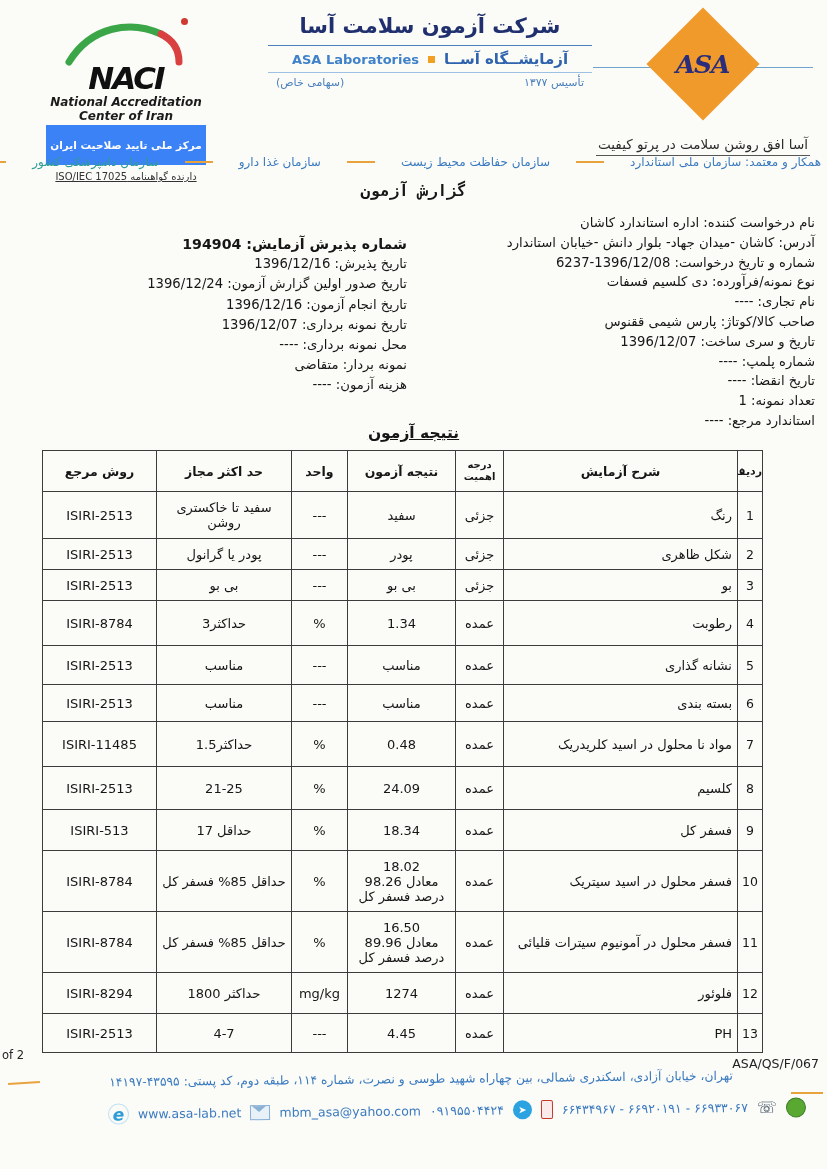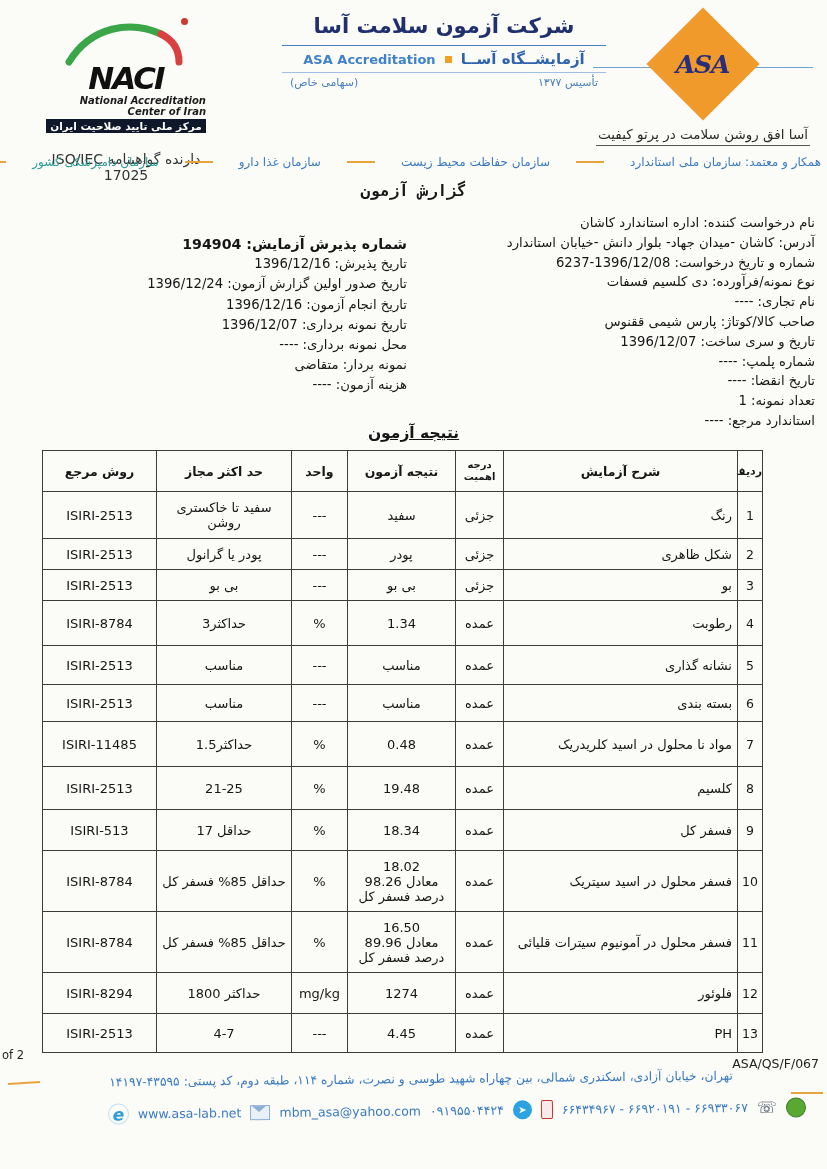--- a/index.html
+++ b/index.html
@@ -4,43 +4,43 @@
 <style>
   html,body{margin:0;padding:0;background:#e8e8e8;}
   .page{position:relative;width:827px;height:1169px;margin:0 auto;background:#fbfbf8;
         font-family:"DejaVu Sans",sans-serif;color:#161616;overflow:hidden;}
 
   
   .naci{position:absolute;left:46px;top:20px;width:160px;text-align:center;}
   .naci-swoosh{display:block;margin:0 auto -4px;}
   .naci-word{font-size:31px;font-weight:900;font-style:italic;letter-spacing:-2px;color:#101010;line-height:0.95;position:relative;}
   .naci-dot{position:absolute;top:-2px;right:18px;width:7px;height:7px;border-radius:50%;background:#cf3a30;}
-  .naci-en{font-size:10px;font-style:italic;font-weight:bold;color:#1b1b1b;margin-top:2px;text-align:right;}
-  .naci-fa{background:#0f172a;color:#fff;font-size:10.5px;font-weight:bold;direction:rtl;padding:1px 2px;margin-top:2px;}
-  .naci-iso{font-size:14px;direction:rtl;margin-top:18px;color:#333;}
-
-  .company{position:absolute;left:276px;top:14px;width:336px;text-align:center;}
+  .naci-en{font-size:12px;font-style:italic;font-weight:bold;color:#1b1b1b;margin-top:2px;}
+  .naci-fa{background:#3b82f6;color:#fff;font-size:10.5px;font-weight:bold;direction:rtl;padding:14px 2px;margin-top:2px;}
+  .naci-iso{font-size:10px;direction:rtl;margin-top:6px;color:#333;text-decoration:underline;}
+
+  .company{position:absolute;left:262px;top:14px;width:336px;text-align:center;}
   .company-title{font-size:21px;font-weight:bold;color:#20306f;direction:rtl;}
   .company-rule{border:0;border-top:1.6px solid #4d7fc0;margin:7px 6px 4px;}
   .company-rule2{border:0;border-top:1px solid #9dc0e4;margin:4px 6px 3px;}
   .lab-row{display:flex;direction:rtl;justify-content:center;align-items:center;gap:9px;}
   .lab-fa{font-size:15px;font-weight:bold;color:#2f63ad;}
   .lab-sq{width:7px;height:7px;background:#f2a024;display:inline-block;}
   .lab-en{font-size:13px;font-weight:bold;color:#3f82c9;}
   .company-sub{display:flex;direction:rtl;justify-content:space-between;padding:0 14px;color:#4a80bd;font-size:11px;}
 
   .asa-logo{position:absolute;right:8px;top:12px;width:232px;text-align:center;}
   .diamond-wrap{position:relative;height:112px;}
   .diamond-line{position:absolute;left:6px;right:6px;top:55px;border-top:1.4px solid #6fa3cf;}
   .diamond{position:absolute;left:50%;top:12px;width:80px;height:80px;margin-left:-40px;background:#f09a2c;
            transform:rotate(45deg);display:flex;align-items:center;justify-content:center;}
   .diamond span{transform:rotate(-45deg);font-size:25px;font-weight:900;font-style:italic;color:#2a2d7c;
                 font-family:"DejaVu Serif",serif;letter-spacing:-1px;}
   .asa-slogan{display:inline-block;direction:rtl;font-size:13.5px;color:#2b2b2b;border-bottom:1.4px solid #555;
-              padding:0 2px 3px;margin-top:2px;}
+              padding:0 2px 3px;margin-top:12px;}
 
   .partners-row{position:absolute;top:155px;right:6px;left:30px;display:flex;direction:rtl;align-items:center;
                 gap:26px;font-size:12px;justify-content:flex-start;}
   .partner{white-space:nowrap;}
   .blue{color:#3a7abf;}
   .teal{color:#2f9e97;}
   .dash{width:28px;border-top:2px solid #e8a33d;height:0;flex:0 0 auto;}
 
   .report-title{position:absolute;top:181px;left:0;width:100%;text-align:center;font-size:16px;font-weight:bold;direction:rtl;font-family:Liberation Mono, monospace;}
 
@@ -105,21 +105,21 @@
     <div class="naci-fa">مرکز ملی تایید صلاحیت ایران</div>
     <div class="naci-iso">دارنده گواهینامه ISO/IEC 17025</div>
   </div>
 
   <div class="company">
     <div class="company-title">شرکت آزمون سلامت آسا</div>
     <hr class="company-rule">
     <div class="lab-row">
       <span class="lab-fa">آزمایشــگاه آســا</span>
       <span class="lab-sq"></span>
-      <span class="lab-en">ASA Accreditation</span>
+      <span class="lab-en">ASA Laboratories</span>
     </div>
     <hr class="company-rule2">
     <div class="company-sub">
       <span>تأسیس ۱۳۷۷</span>
       <span>(سهامی خاص)</span>
     </div>
   </div>
 
   <div class="asa-logo">
     <div class="diamond-wrap">
@@ -252,21 +252,21 @@
           <td class="c2">عمده</td>
           <td class="c3">0.48</td>
           <td class="c4">%</td>
           <td class="c5">حداکثر1.5</td>
           <td class="c6">ISIRI-11485</td>
         </tr>
         <tr class="r8">
           <td class="c0">8</td>
           <td class="c1">کلسیم</td>
           <td class="c2">عمده</td>
-          <td class="c3">19.48</td>
+          <td class="c3">24.09</td>
           <td class="c4">%</td>
           <td class="c5">21-25</td>
           <td class="c6">ISIRI-2513</td>
         </tr>
         <tr class="r9">
           <td class="c0">9</td>
           <td class="c1">فسفر کل</td>
           <td class="c2">عمده</td>
           <td class="c3">18.34</td>
           <td class="c4">%</td>

